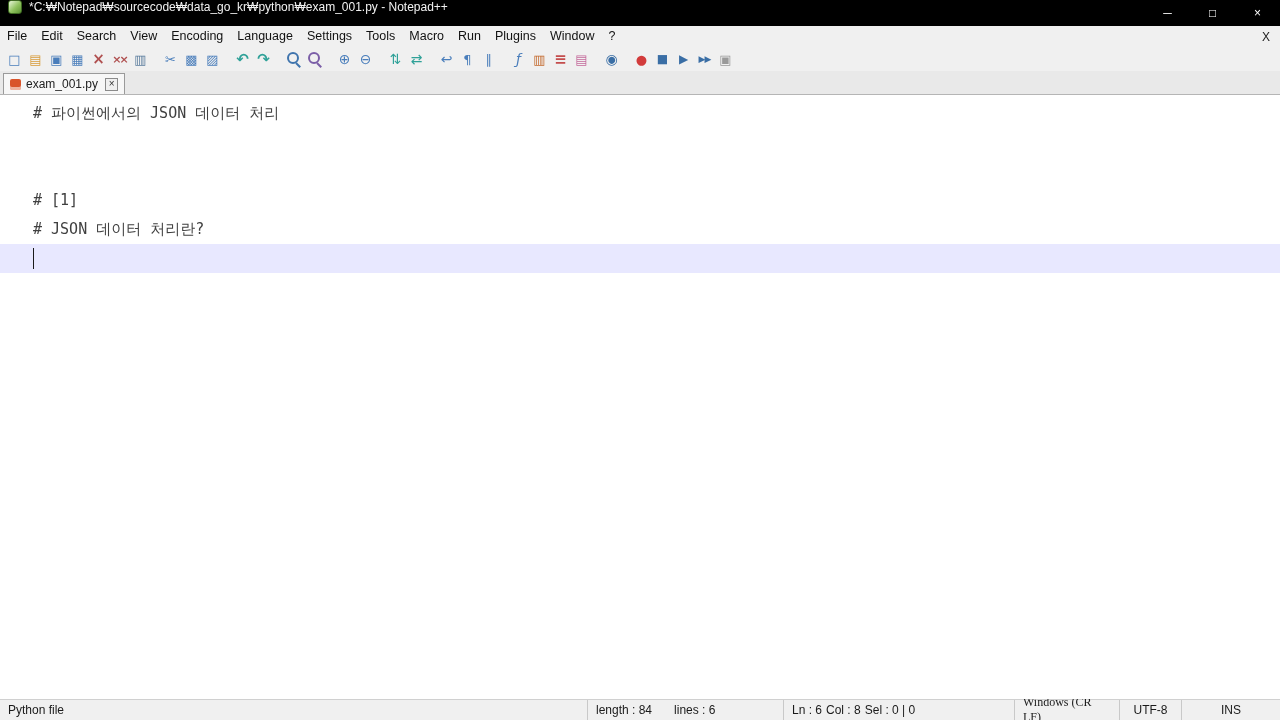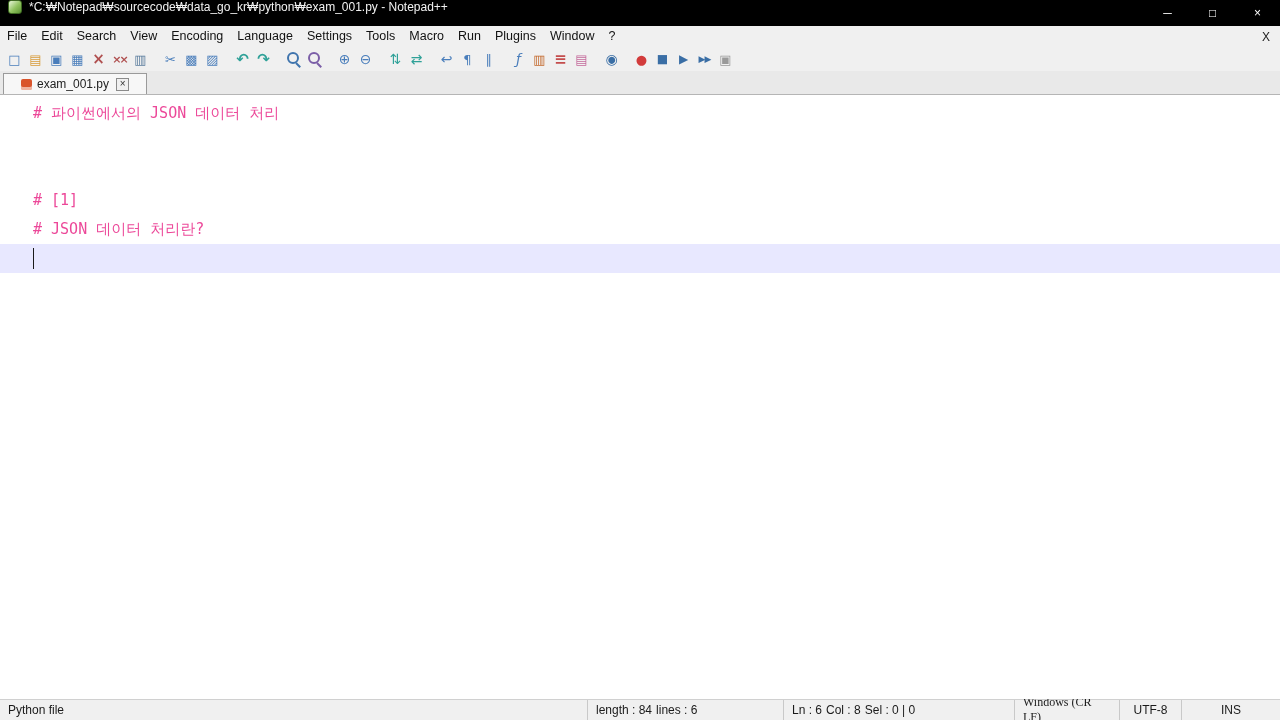--- a/index.html
+++ b/index.html
@@ -80,21 +80,21 @@
   .ic-play::before     { content: "▶"; color: #3a6ea5; font-size: 12px; }
   .ic-runmulti::before { content: "▶▶"; color: #3a6ea5; font-size: 9px; letter-spacing: -1px; }
   .ic-savemacro::before{ content: "▣"; color: #9a9a9a; }
 
   
   .tabbar {
     height: 24px; background: #e9e9e9; display: flex; align-items: flex-end;
     padding-left: 3px; border-bottom: 1px solid #b5b5b5;
   }
   .tab {
-    display: flex; align-items: center; gap: 5px; height: 21px; padding: 0 17px;
+    display: flex; align-items: center; gap: 5px; height: 21px; padding: 0 6px;
     background: #f7f7f7; border: 1px solid #9a9a9a; border-bottom: none;
     font-size: 12px; color: #222; cursor: default;
   }
   .tab-mod {
     width: 11px; height: 11px; border-radius: 2px; background: #d9542b;
     box-shadow: inset 0 -3px 0 rgba(255,255,255,0.55);
   }
   .tab-close {
     width: 13px; height: 13px; margin-left: 2px; border: 1px solid #8b8b8b; background: #f0f0f0;
     display: inline-flex; align-items: center; justify-content: center;
@@ -102,33 +102,33 @@
   }
   .tab-close::before { content: "×"; }
 
   
   .editor {
     height: 604px; background: #fff; padding-top: 4px;
     font-family: "DejaVu Sans Mono", "Liberation Mono", monospace; font-size: 15px;
     position: relative; cursor: text;
   }
   .line { height: 29px; line-height: 29px; padding-left: 33px; white-space: pre; color: #000; position: relative; }
-  .line.comment { color: #ec4899; }
+  .line.comment { color: #404040; }
   .line.current { background: #e8e8ff; }
   .caret { position: absolute; left: 33px; top: 4px; width: 1px; height: 21px; background: #1a1a1a; }
 
   
   .statusbar {
     height: 21px; background: #f0f0f0; border-top: 1px solid #d0d0d0;
     display: flex; align-items: flex-end; font-size: 12px; color: #1a1a1a;
   }
   .sb-cell { height: 100%; display: flex; align-items: center; padding: 0 8px; }
   .sb-cell + .sb-cell { border-left: 1px solid #c9c9c9; }
   .sb-doctype { flex: 1; }
-  .sb-size { width: 196px; gap: 4px; }
+  .sb-size { width: 196px; gap: 22px; }
   .sb-pos  { width: 231px; gap: 4px; }
   .sb-eol  { width: 105px; justify-content: center; font-family: Liberation Serif, serif; }
   .sb-enc  { width: 62px;  justify-content: center; }
   .sb-ins  { width: 99px;  justify-content: center; }
 </style>
 </head>
 <body>
 
 <div class="window">
 

